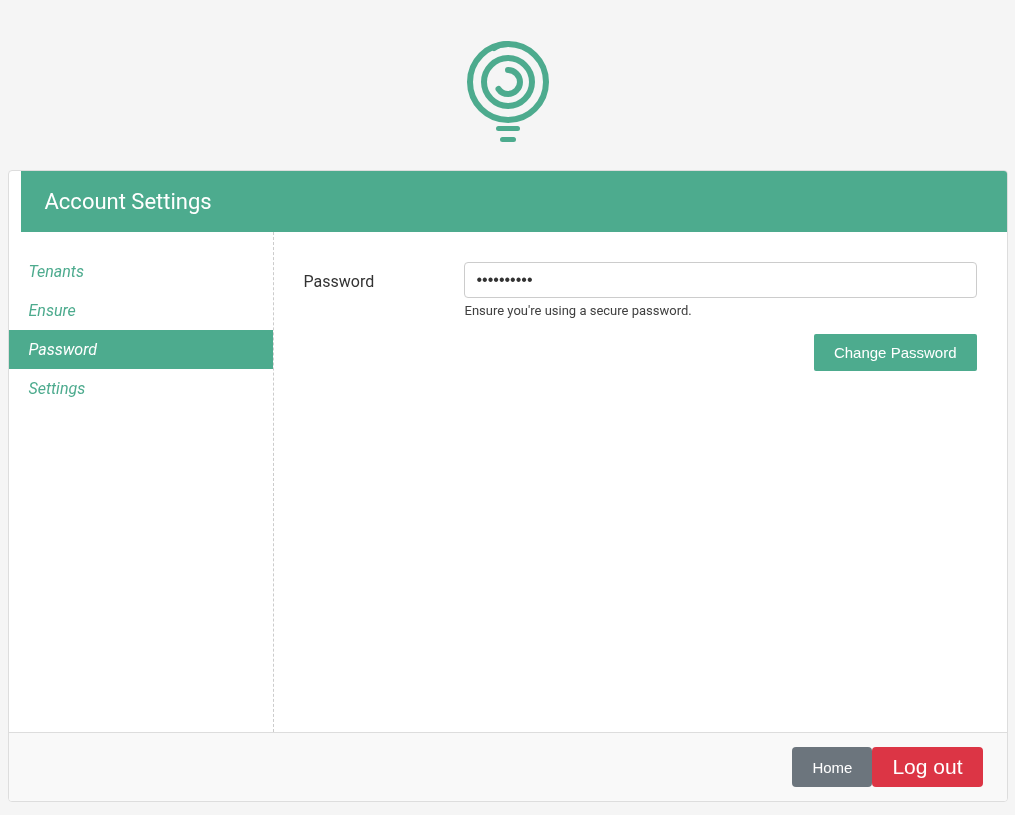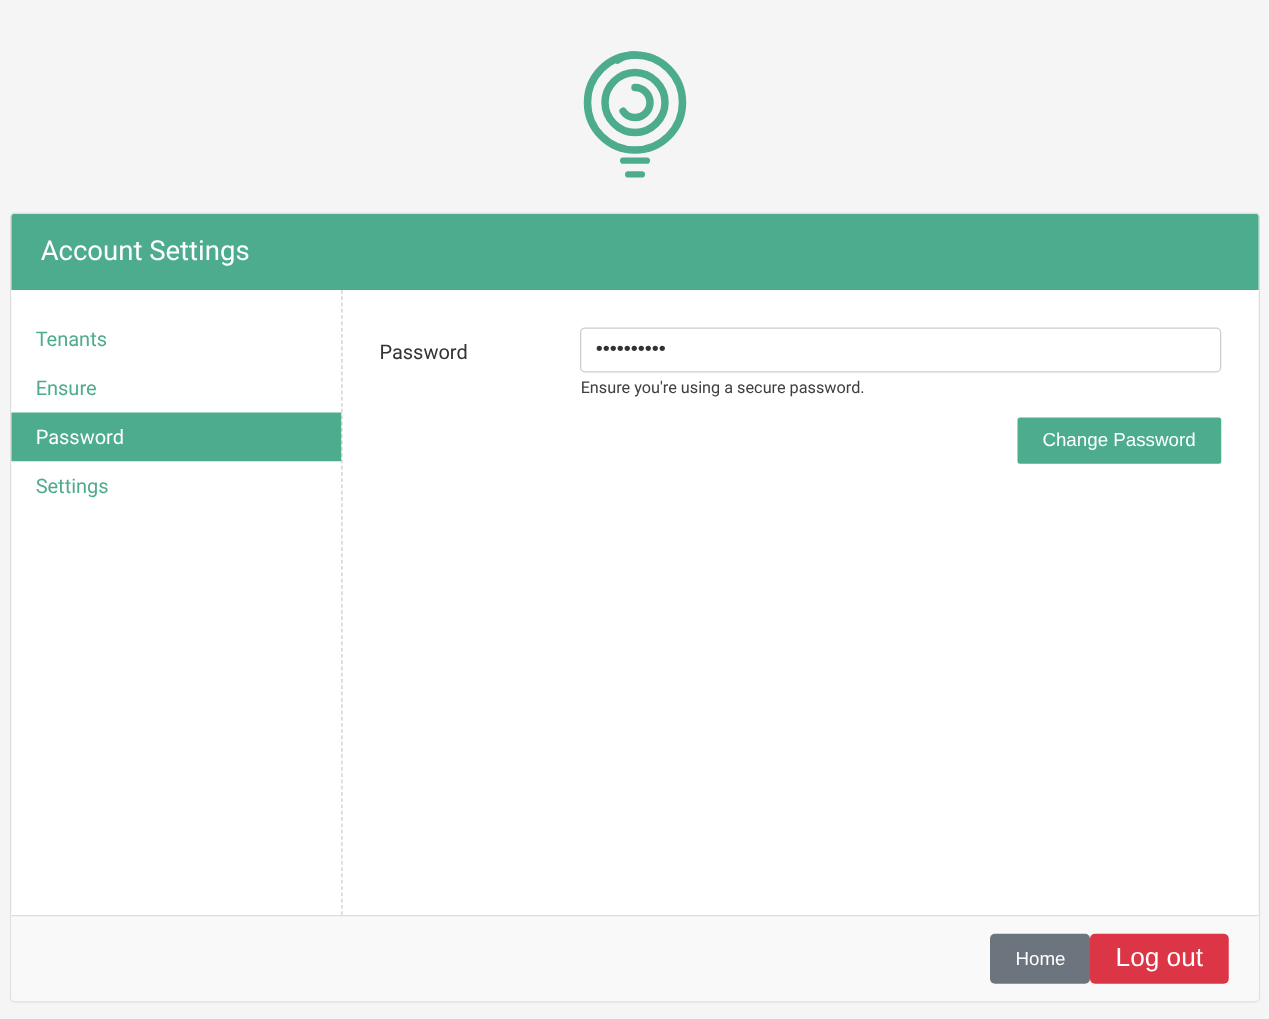--- a/index.html
+++ b/index.html
@@ -34,37 +34,39 @@
       background: #fff;
       border: 1px solid #ddd;
       border-radius: 4px;
       overflow: hidden;
       flex: 1;
     }
 
     .card-header {
       background: #4dab8e;
       padding: 18px 24px;
+      margin-left: 12px;
     }
 
     .card-header-title {
       color: #fff;
       font-size: 22px;
       font-weight: 400;
     }
 
     .card-body {
       display: flex;
       min-height: 500px;
     }
 
     .sidebar {
       width: 265px;
       border-right: 1px dashed #ccc;
       padding: 20px 0;
+      font-style: italic;
     }
 
     .sidebar-item {
       display: block;
       padding: 10px 20px;
       color: #4dab8e;
       text-decoration: none;
       font-size: 16px;
       cursor: pointer;
       border-radius: 0;

